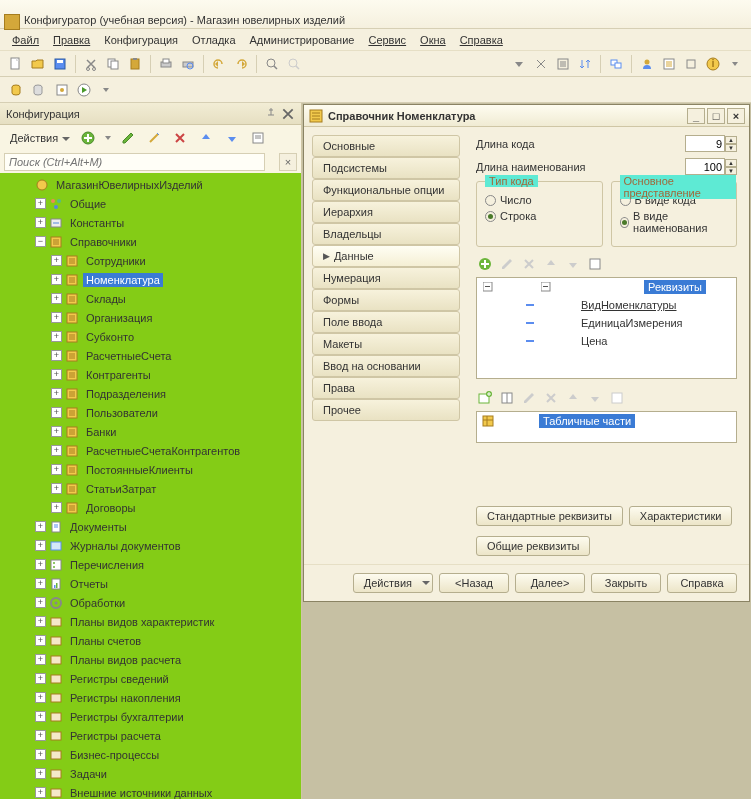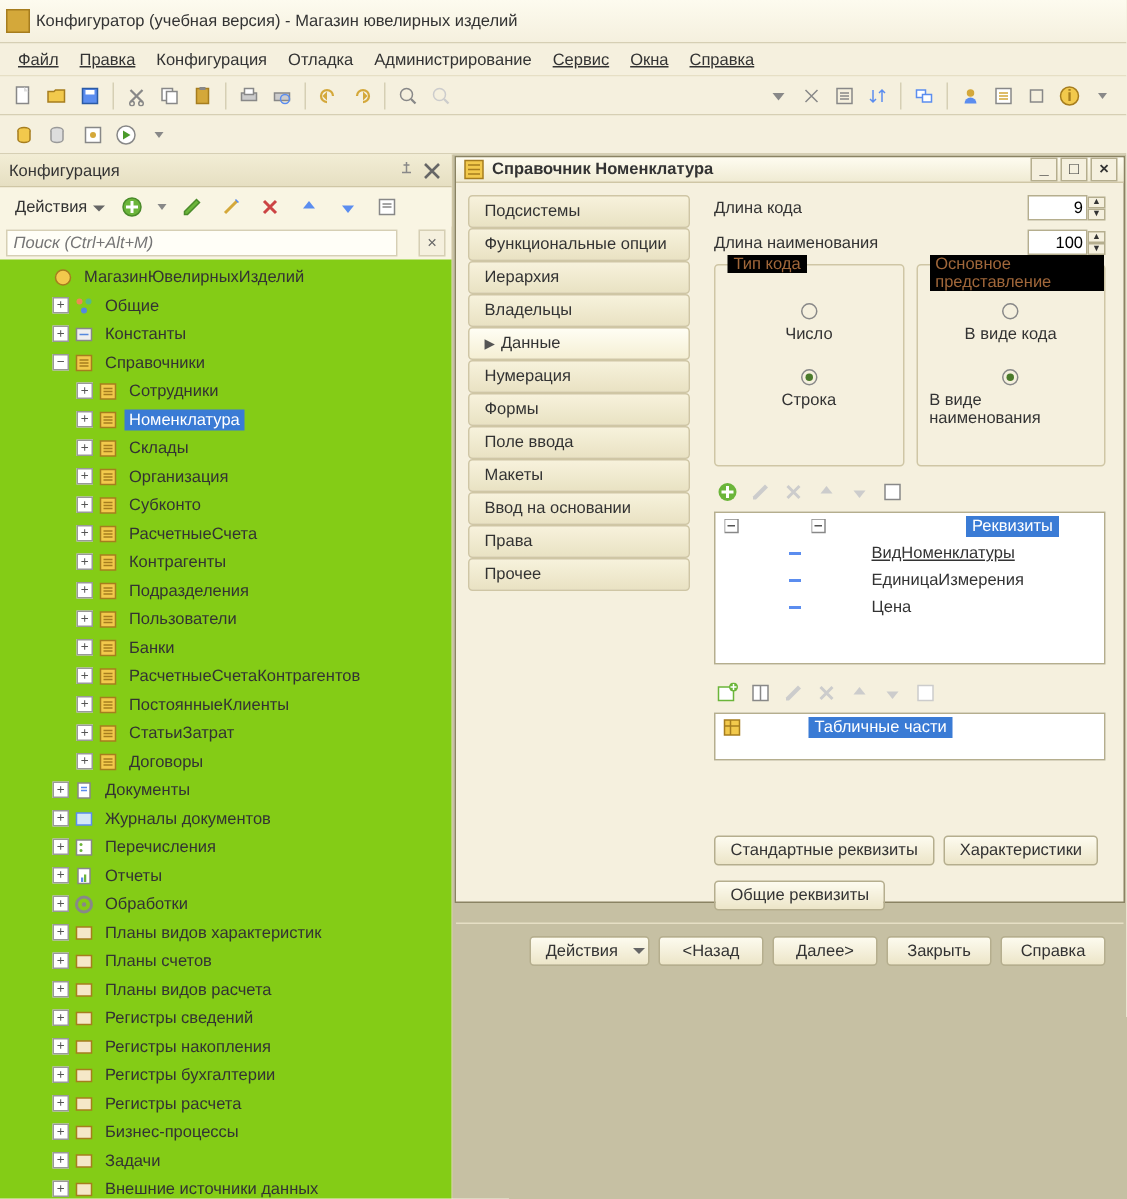--- a/index.html
+++ b/index.html
@@ -1,17 +1,17 @@
 <!DOCTYPE html>
 <html><head>
 <meta charset="utf-8">
 <style>
 * { box-sizing: border-box; margin: 0; padding: 0; font-family: Tahoma, Arial, sans-serif; font-size: 11px; }
 body { background: #f5f1e0; width: 751px; height: 799px; overflow: hidden; color: #333; }
-.titlebar { background: linear-gradient(#fdfbef, #f5f0de); height: 22px; display: flex; align-items: center; padding: 14px 4px; border-bottom: 1px solid #d6cfb4; }
+.titlebar { background: linear-gradient(#fdfbef, #f5f0de); height: 22px; display: flex; padding: 14px 4px; border-bottom: 1px solid #d6cfb4; }
 .titlebar .icon { width: 16px; height: 16px; background: #d4a83a; border: 1px solid #a67d1e; margin-right: 4px; }
 .titlebar .title { color: #333; }
 .menubar { background: #f5f0de; height: 22px; display: flex; align-items: center; padding: 0 12px; gap: 14px; border-bottom: 1px solid #e6dfc5; }
 .menubar span { color: #333; cursor: default; }
 .menubar span u { text-decoration: underline; }
 .toolbar { background: #f5f0de; height: 26px; display: flex; align-items: center; padding: 0 6px; gap: 2px; border-bottom: 1px solid #d6cfb4; }
 .toolbar .sep { width: 1px; height: 18px; background: #d6cfb4; margin: 0 3px; }
 .tbtn { width: 20px; height: 20px; display: flex; align-items: center; justify-content: center; border-radius: 2px; }
 .ico { width: 14px; height: 14px; display: inline-block; }
 .toolbar2 { background: #f5f0de; height: 26px; display: flex; align-items: center; padding: 0 6px; gap: 2px; border-bottom: 1px solid #d6cfb4; }
@@ -52,22 +52,22 @@
 .stab.active::before { content: '▶'; font-size: 9px; margin-right: 4px; color: #555; }
 .dlg-content { flex: 1; padding: 8px 12px; display: flex; flex-direction: column; }
 .form-row { display: flex; align-items: center; margin-bottom: 6px; }
 .form-row .flabel { width: 140px; }
 .spin { display: flex; align-items: center; }
 .spin input { width: 40px; height: 17px; border: 1px solid #b5ae8e; text-align: right; padding-right: 2px; background: #fff; }
 .spin .sb { width: 12px; display: flex; flex-direction: column; }
 .spin .sb div { height: 8px; border: 1px solid #b5ae8e; background: #f5f0de; font-size: 6px; display: flex; align-items: center; justify-content: center; }
 .fset-row { display: flex; gap: 8px; margin-bottom: 8px; }
 .fset { border: 1px solid #cfc6a5; border-radius: 3px; padding: 8px; flex: 1; position: relative; }
-.fset .legend { position: absolute; top: -7px; left: 8px; background: #000000; padding: 0 4px; color: #a0673a; font-size: 11px; }
-.radio { display: flex; align-items: center; gap: 4px; margin: 17px 0; flex-direction: column; }
+.fset .legend { position: absolute; top: -7px; left: 8px; background: #5eead4; padding: 0 4px; color: #a0673a; font-size: 11px; }
+.radio { display: flex; align-items: center; gap: 4px; margin: 4px 0; }
 .radio .r { width: 11px; height: 11px; border: 1px solid #888; border-radius: 50%; display: flex; align-items: center; justify-content: center; }
 .radio .r.on::after { content: ''; width: 5px; height: 5px; background: #4a7a2a; border-radius: 50%; }
 .mini-tb { display: flex; gap: 4px; margin-bottom: 4px; align-items: center; }
 .mini-tb .mb { width: 18px; height: 18px; display: flex; align-items: center; justify-content: center; }
 .treebox { border: 1px solid #b5ae8e; background: #fff; height: 102px; overflow: auto; }
 .treebox2 { border: 1px solid #b5ae8e; background: #fff; height: 32px; overflow: auto; margin-bottom: 50px; }
 .tb-row { display: flex; align-items: center; height: 18px; padding-left: 4px; gap: 44px; }
 .tb-row.sel span.txt { background: #3a7bd5; color: #fff; padding: 1px 4px; }
 .tb-row .ti + .ti { margin-left: 0; }
 .ti { width: 14px; display: inline-flex; align-items: center; justify-content: center; }
@@ -660,20 +660,21 @@
             <rect x="2" y="2" width="12" height="12" fill="#f2c94c" stroke="#a67d1e"></rect>
             <path d="M4 5 H12 M4 8 H12 M4 11 H12" stroke="#a67d1e"></path>
           </svg>
         <span class="dt">Справочник Номенклатура</span>
         <div class="wbtn">_</div>
         <div class="wbtn">□</div>
         <div class="wbtn">×</div>
       </div>
       <div class="dlg-body">
         <div class="stab-col" id="side-tabs">
+            <div class="stab">Основные</div>
             <div class="stab">Подсистемы</div>
             <div class="stab">Функциональные опции</div>
             <div class="stab">Иерархия</div>
             <div class="stab">Владельцы</div>
             <div class="stab active">Данные</div>
             <div class="stab">Нумерация</div>
             <div class="stab">Формы</div>
             <div class="stab">Поле ввода</div>
             <div class="stab">Макеты</div>
             <div class="stab">Ввод на основании</div>

